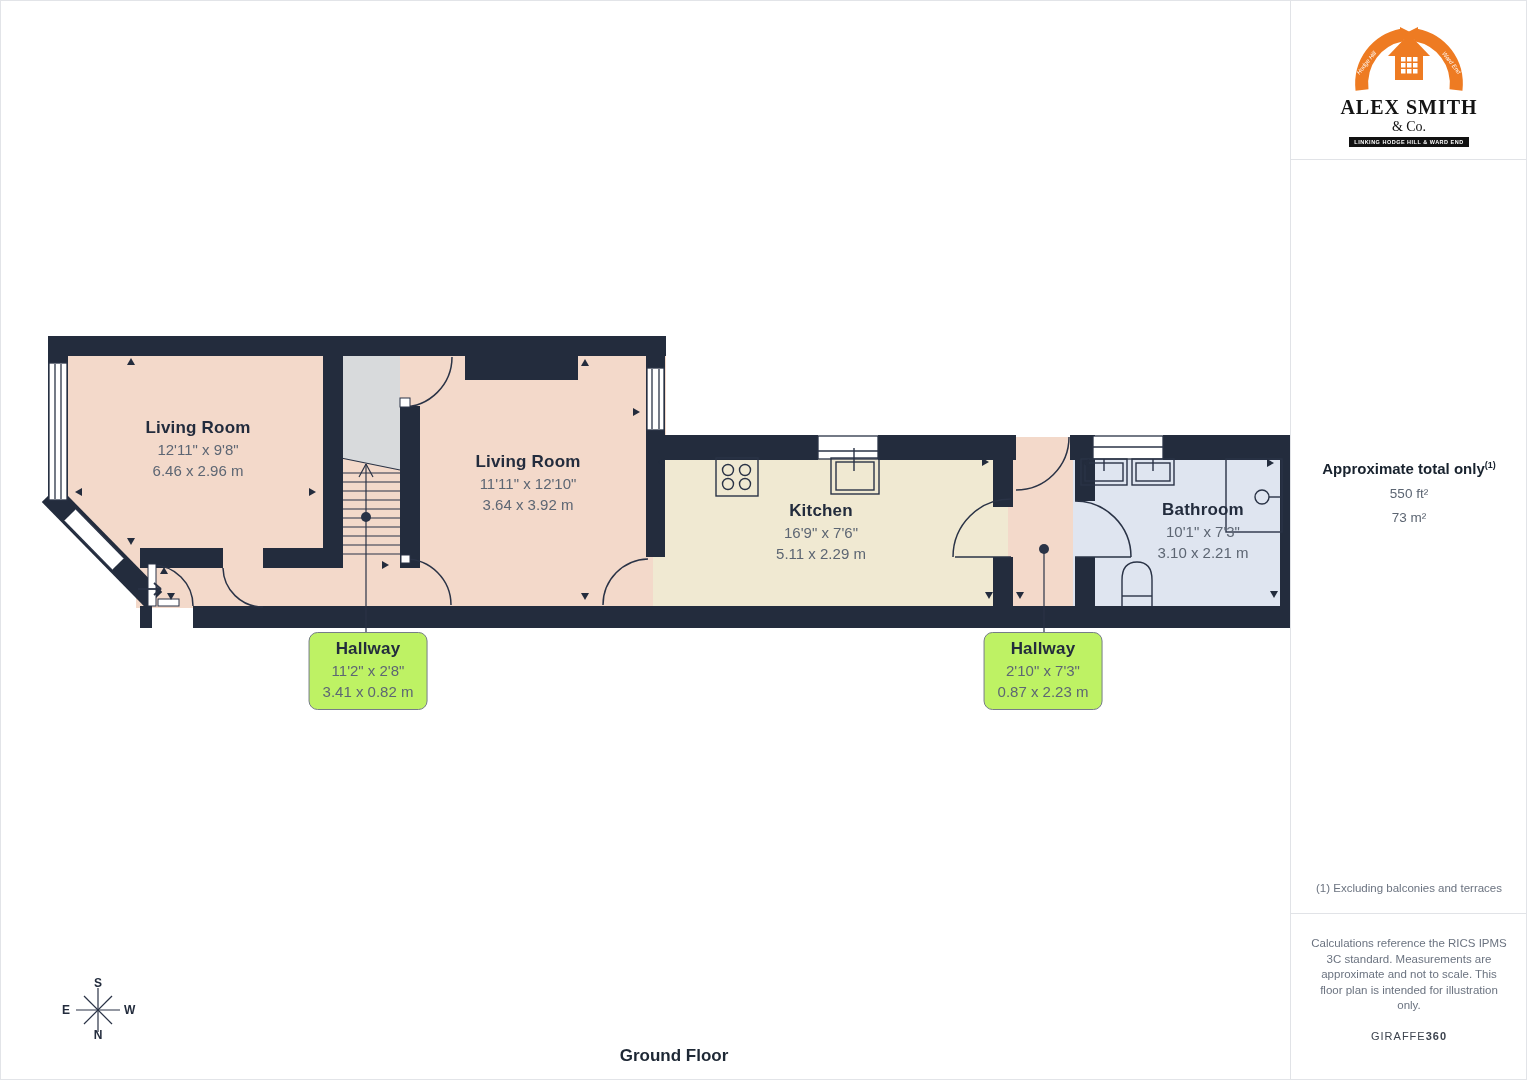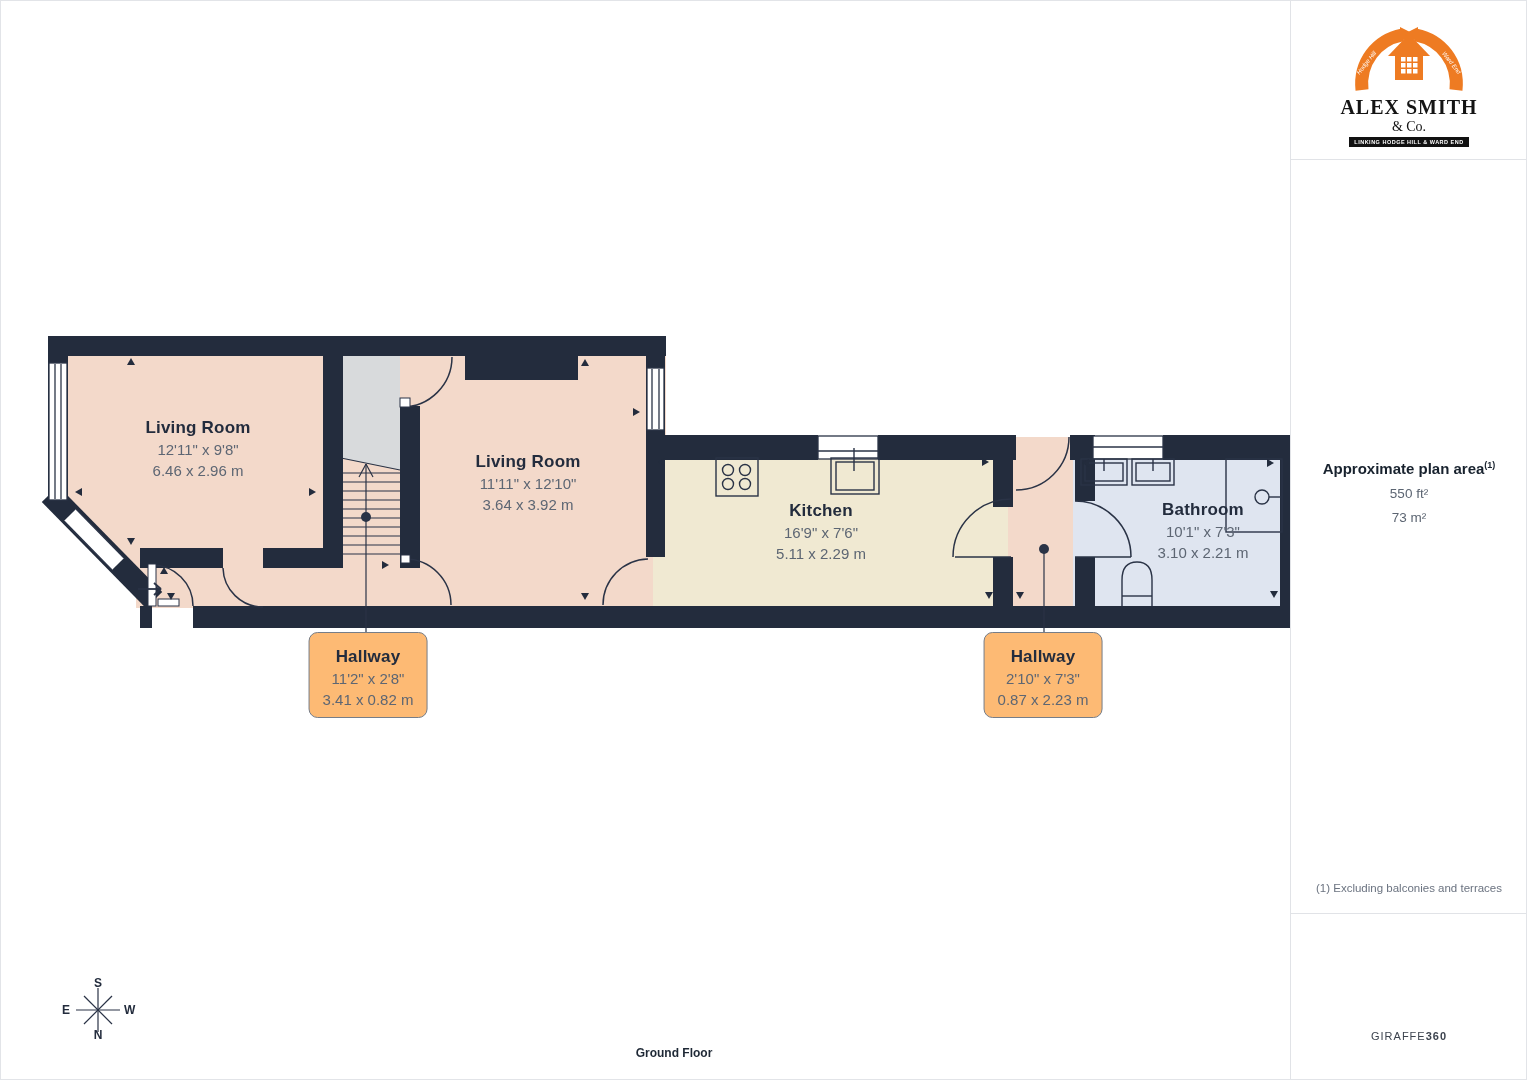--- a/index.html
+++ b/index.html
@@ -9,24 +9,24 @@
 
   
   #plan-area { position:absolute; left:0; top:0; width:1290px; height:1080px;margin-left:28px; }
   #plan-svg { position:absolute; left:0; top:0; }
 
   .room-label { position:absolute; transform:translateX(-50%); text-align:center; white-space:nowrap; }
   .room-name { font-size:17px; font-weight:700; color:#232c3d; line-height:22px; letter-spacing:.2px; }
   .room-dim  { font-size:15px; color:#5d6673; line-height:21px; }
 
   .hallway-box { position:absolute; transform:translateX(-50%); text-align:center; white-space:nowrap;
-    background:#fdba74; border:1.5px solid #767d88; border-radius:9px; padding:13px 13px 7px; z-index:5; }
+    background:#bef264; border:1.5px solid #767d88; border-radius:9px; padding:5px 13px 7px; z-index:5; }
 
   #floor-label { position:absolute; left:646px; top:1046px; transform:translateX(-50%);
-    font-size:12px; font-weight:700; color:#1e2835; }
+    font-size:17px; font-weight:700; color:#1e2835; }
 
   
   #compass { position:absolute; left:28px; top:976px; width:84px; height:68px; }
   #compass span { position:absolute; font-size:12px; font-weight:700; color:#232c3d; }
   #compass .c-s { left:42px; top:0; transform:translateX(-50%); }
   #compass .c-n { left:42px; top:52px; transform:translateX(-50%); }
   #compass .c-e { left:6px; top:27px; }
   #compass .c-w { left:68px; top:27px; }
 
   
@@ -278,25 +278,28 @@
         </g>
         <text x="24" y="42" transform="rotate(-52 24 42)" font-size="6" font-style="italic" fill="#ffffff" text-anchor="middle">Hodge Hill</text>
         <text x="106" y="42" transform="rotate(52 106 42)" font-size="6" font-style="italic" fill="#ffffff" text-anchor="middle">Ward End</text>
       </svg>
       <div class="logo-name">ALEX SMITH</div>
       <div class="logo-co">&amp; Co.</div>
       <div class="logo-banner">LINKING HODGE HILL &amp; WARD END</div>
     </div>
 
     <div id="area-section">
-      <div class="area-title"><span>Approximate plan area</span><sup>(1)</sup></div>
+      <div class="area-title"><span>Approximate total only</span><sup>(1)</sup></div>
       <div class="area-val">550 ft²</div>
       <div class="area-val">73 m²</div>
     </div>
 
     <div id="footnote-section">
       <div class="footnote">(1) Excluding balconies and terraces</div>
     </div>
 
+    <div id="disclaimer-section">
+      <div class="disclaimer">Calculations reference the RICS IPMS 3C standard. Measurements are approximate and not to scale. This floor plan is intended for illustration only.</div>
+    </div>
 
     <div id="brand"><span>GIRAFFE</span><b>360</b></div>
   </div>
 </div>
 
 </body></html>

